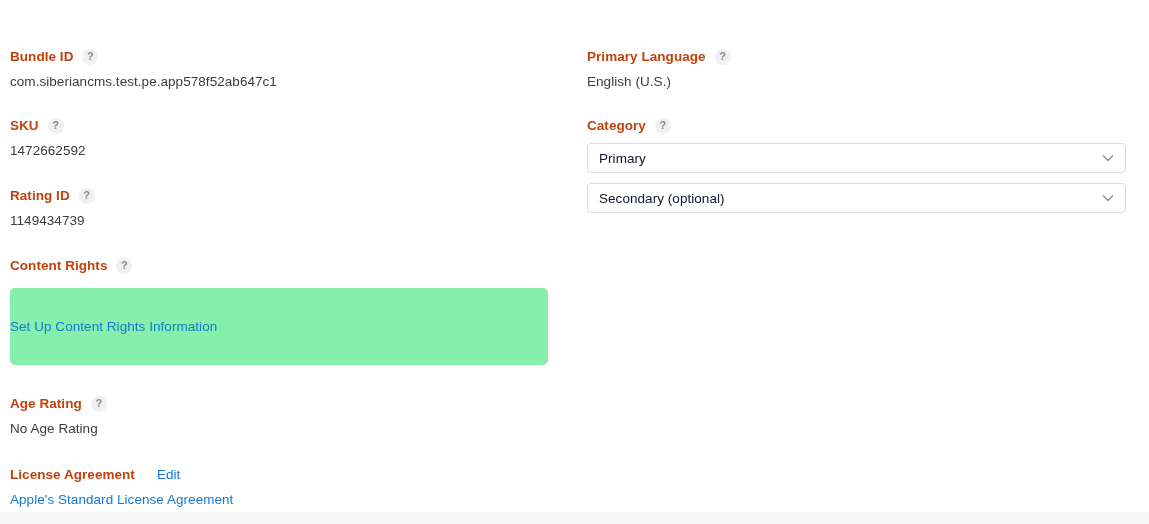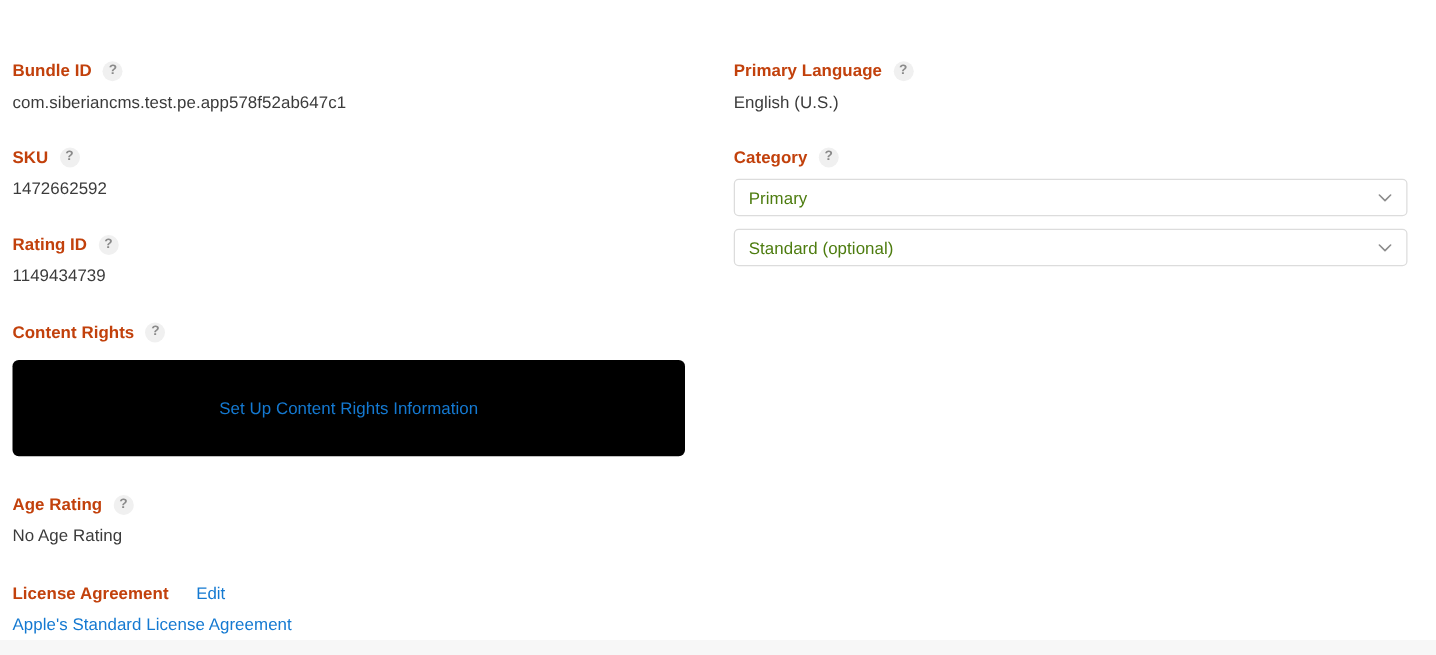--- a/index.html
+++ b/index.html
@@ -97,46 +97,46 @@
     cursor: pointer;
   }
 
   
   .rights-panel {
     position: absolute;
     left: 10px;
     top: 288px;
     width: 538px;
     height: 77px;
-    background: #000000;
+    background: #86efac;
     border-radius: 5px;
     display: flex;
     align-items: center;
-    justify-content: center;
+    justify-content: flex-start;
   }
 
   
   .select-box {
     position: relative;
     width: 539px;
     height: 30px;
     border: 1px solid #dcdcdc;
     border-radius: 4px;
     background: #ffffff;
     display: flex;
     align-items: center;
     cursor: pointer;
   }
 
   .select-box + .select-box { margin-top: 10px; }
 
   .select-label {
     padding-left: 11px;
     font-size: 13.5px;
-    color: #4d7c0f;
+    color: #0f172a;
     letter-spacing: 0.05px;
   }
 
   .chevron {
     position: absolute;
     right: 10px;
     top: 50%;
     transform: translateY(-50%);
     width: 14px;
     height: 14px;
@@ -238,21 +238,21 @@
         <div class="select-box">
           <span class="select-label">Primary</span>
           <span class="chevron">
             <svg width="14" height="14" viewBox="0 0 14 14" fill="none">
               <path d="M2.5 5 L7 9.5 L11.5 5" stroke="#8c8c8c" stroke-width="1.3" stroke-linecap="round" stroke-linejoin="round"></path>
             </svg>
           </span>
         </div>
 
         <div class="select-box">
-          <span class="select-label">Standard (optional)</span>
+          <span class="select-label">Secondary (optional)</span>
           <span class="chevron">
             <svg width="14" height="14" viewBox="0 0 14 14" fill="none">
               <path d="M2.5 5 L7 9.5 L11.5 5" stroke="#8c8c8c" stroke-width="1.3" stroke-linecap="round" stroke-linejoin="round"></path>
             </svg>
           </span>
         </div>
 
       </div>
     </div>
 

